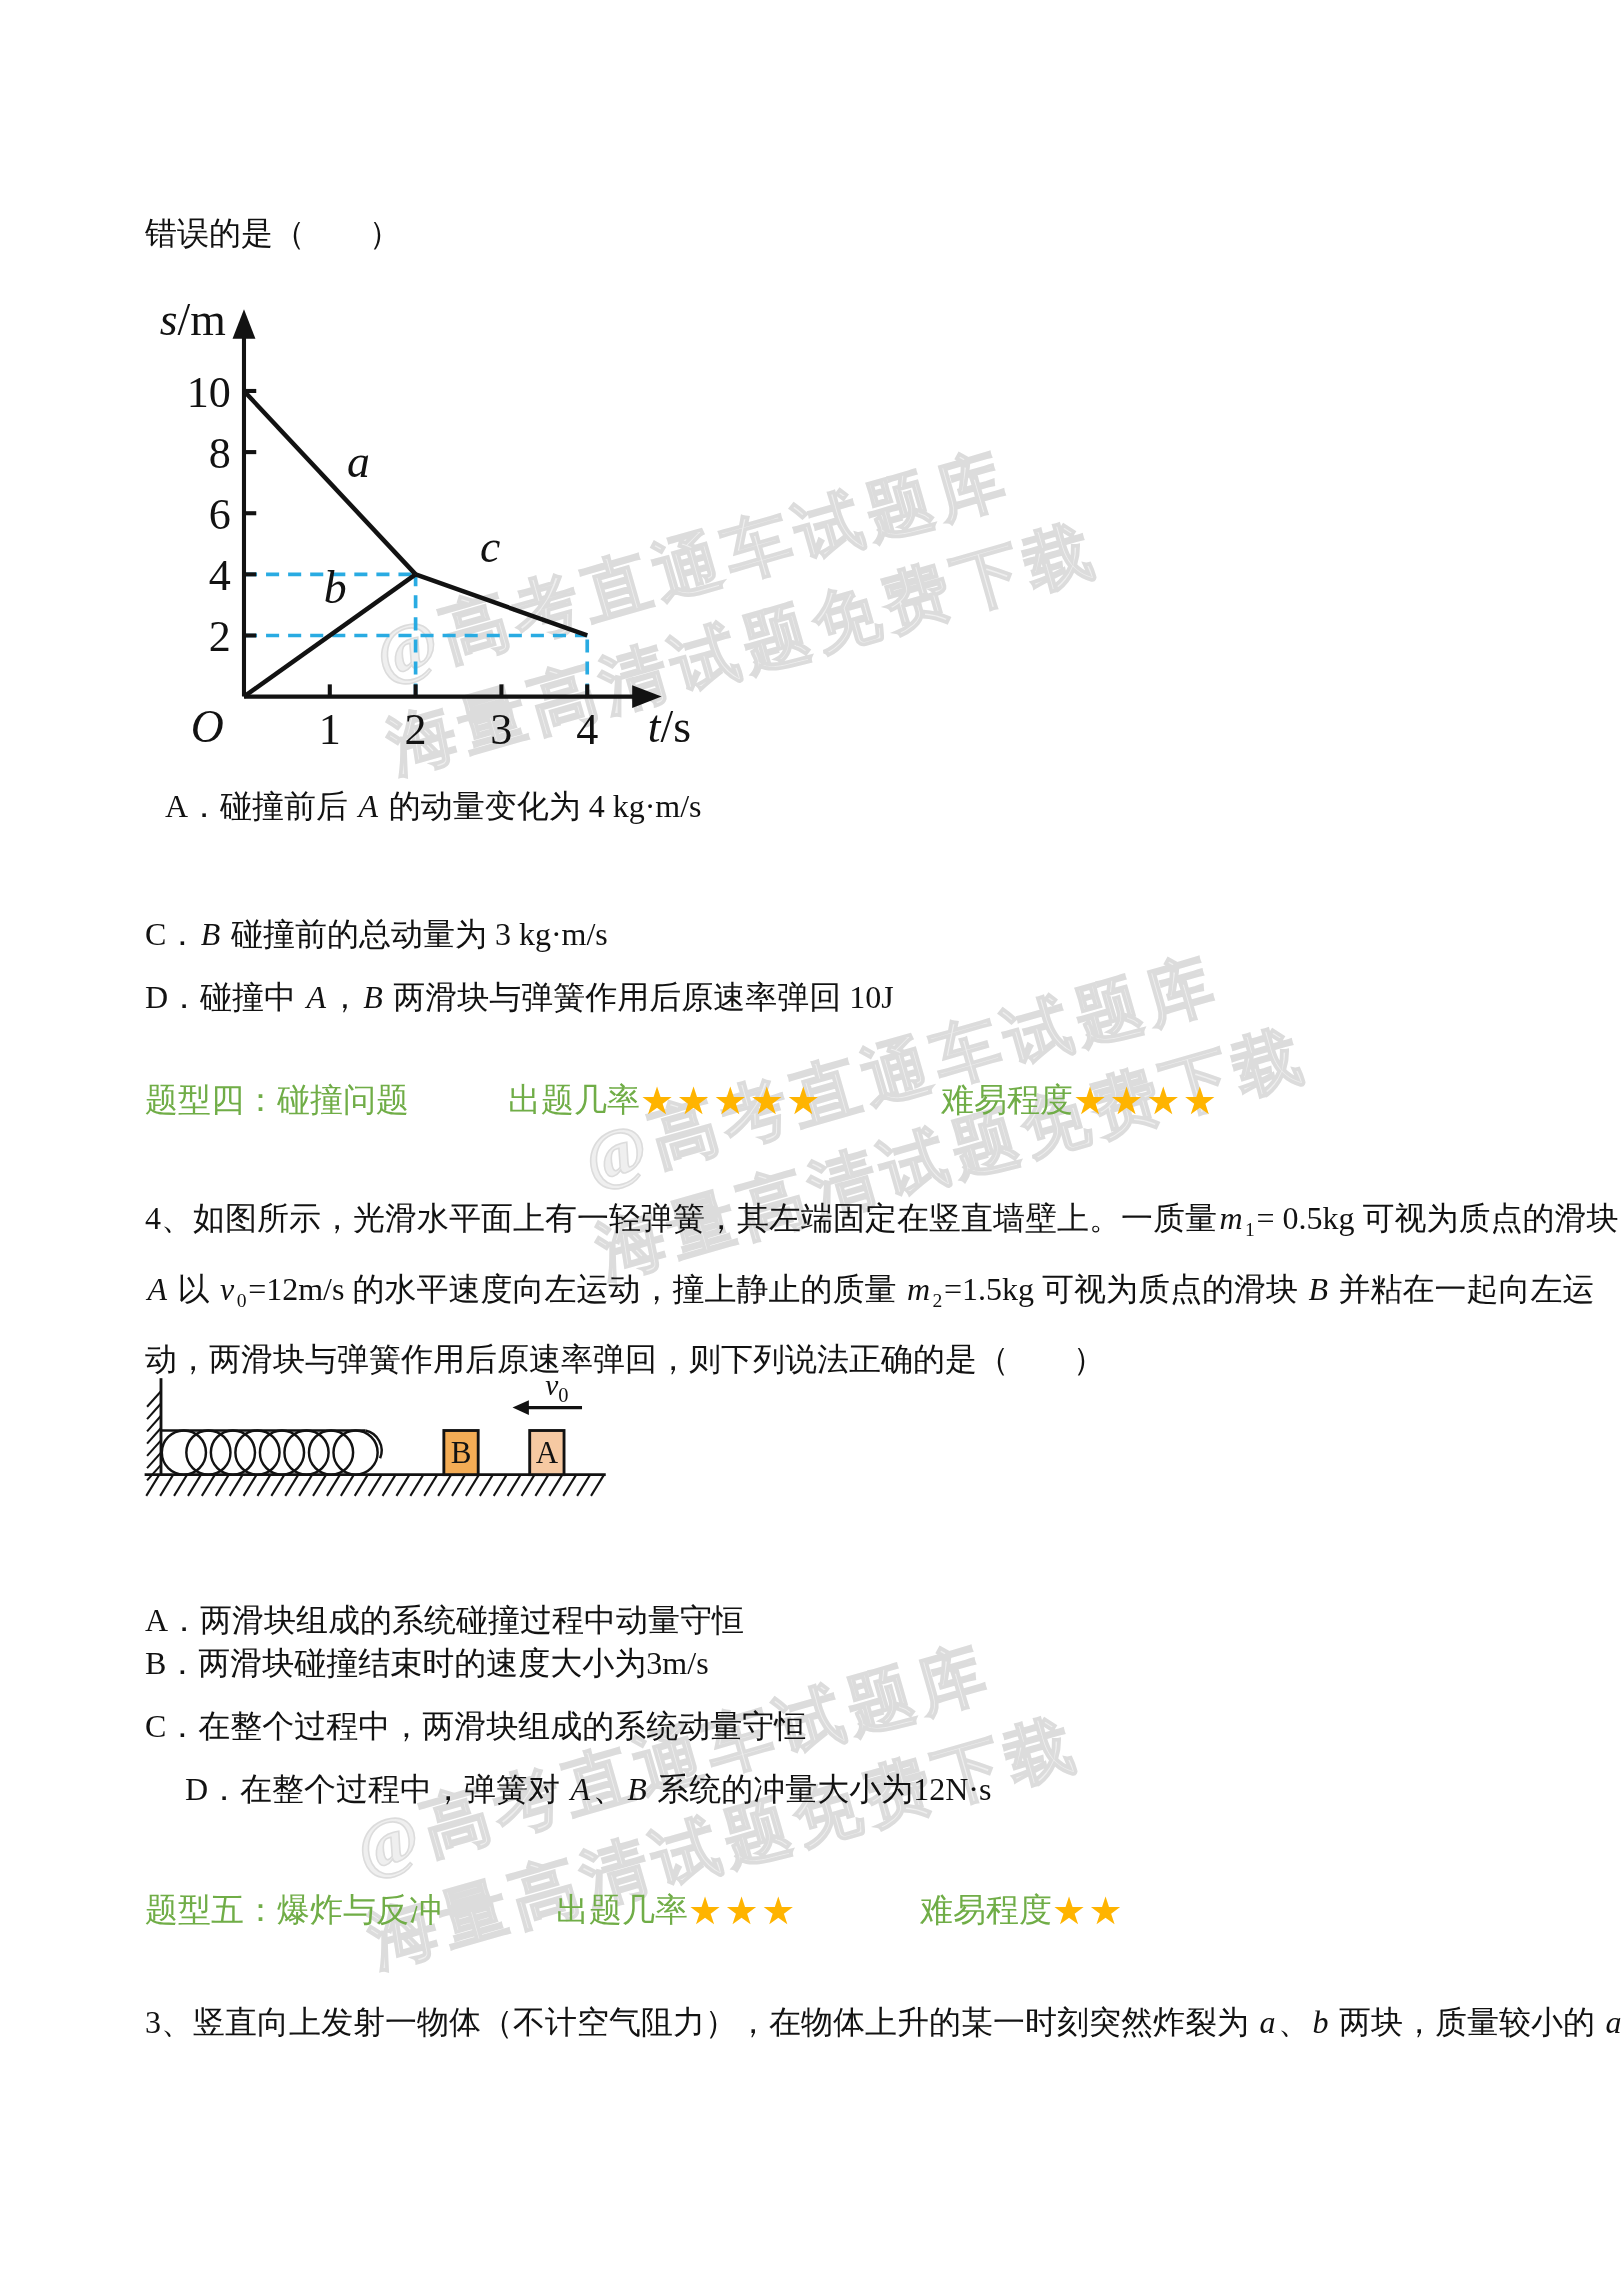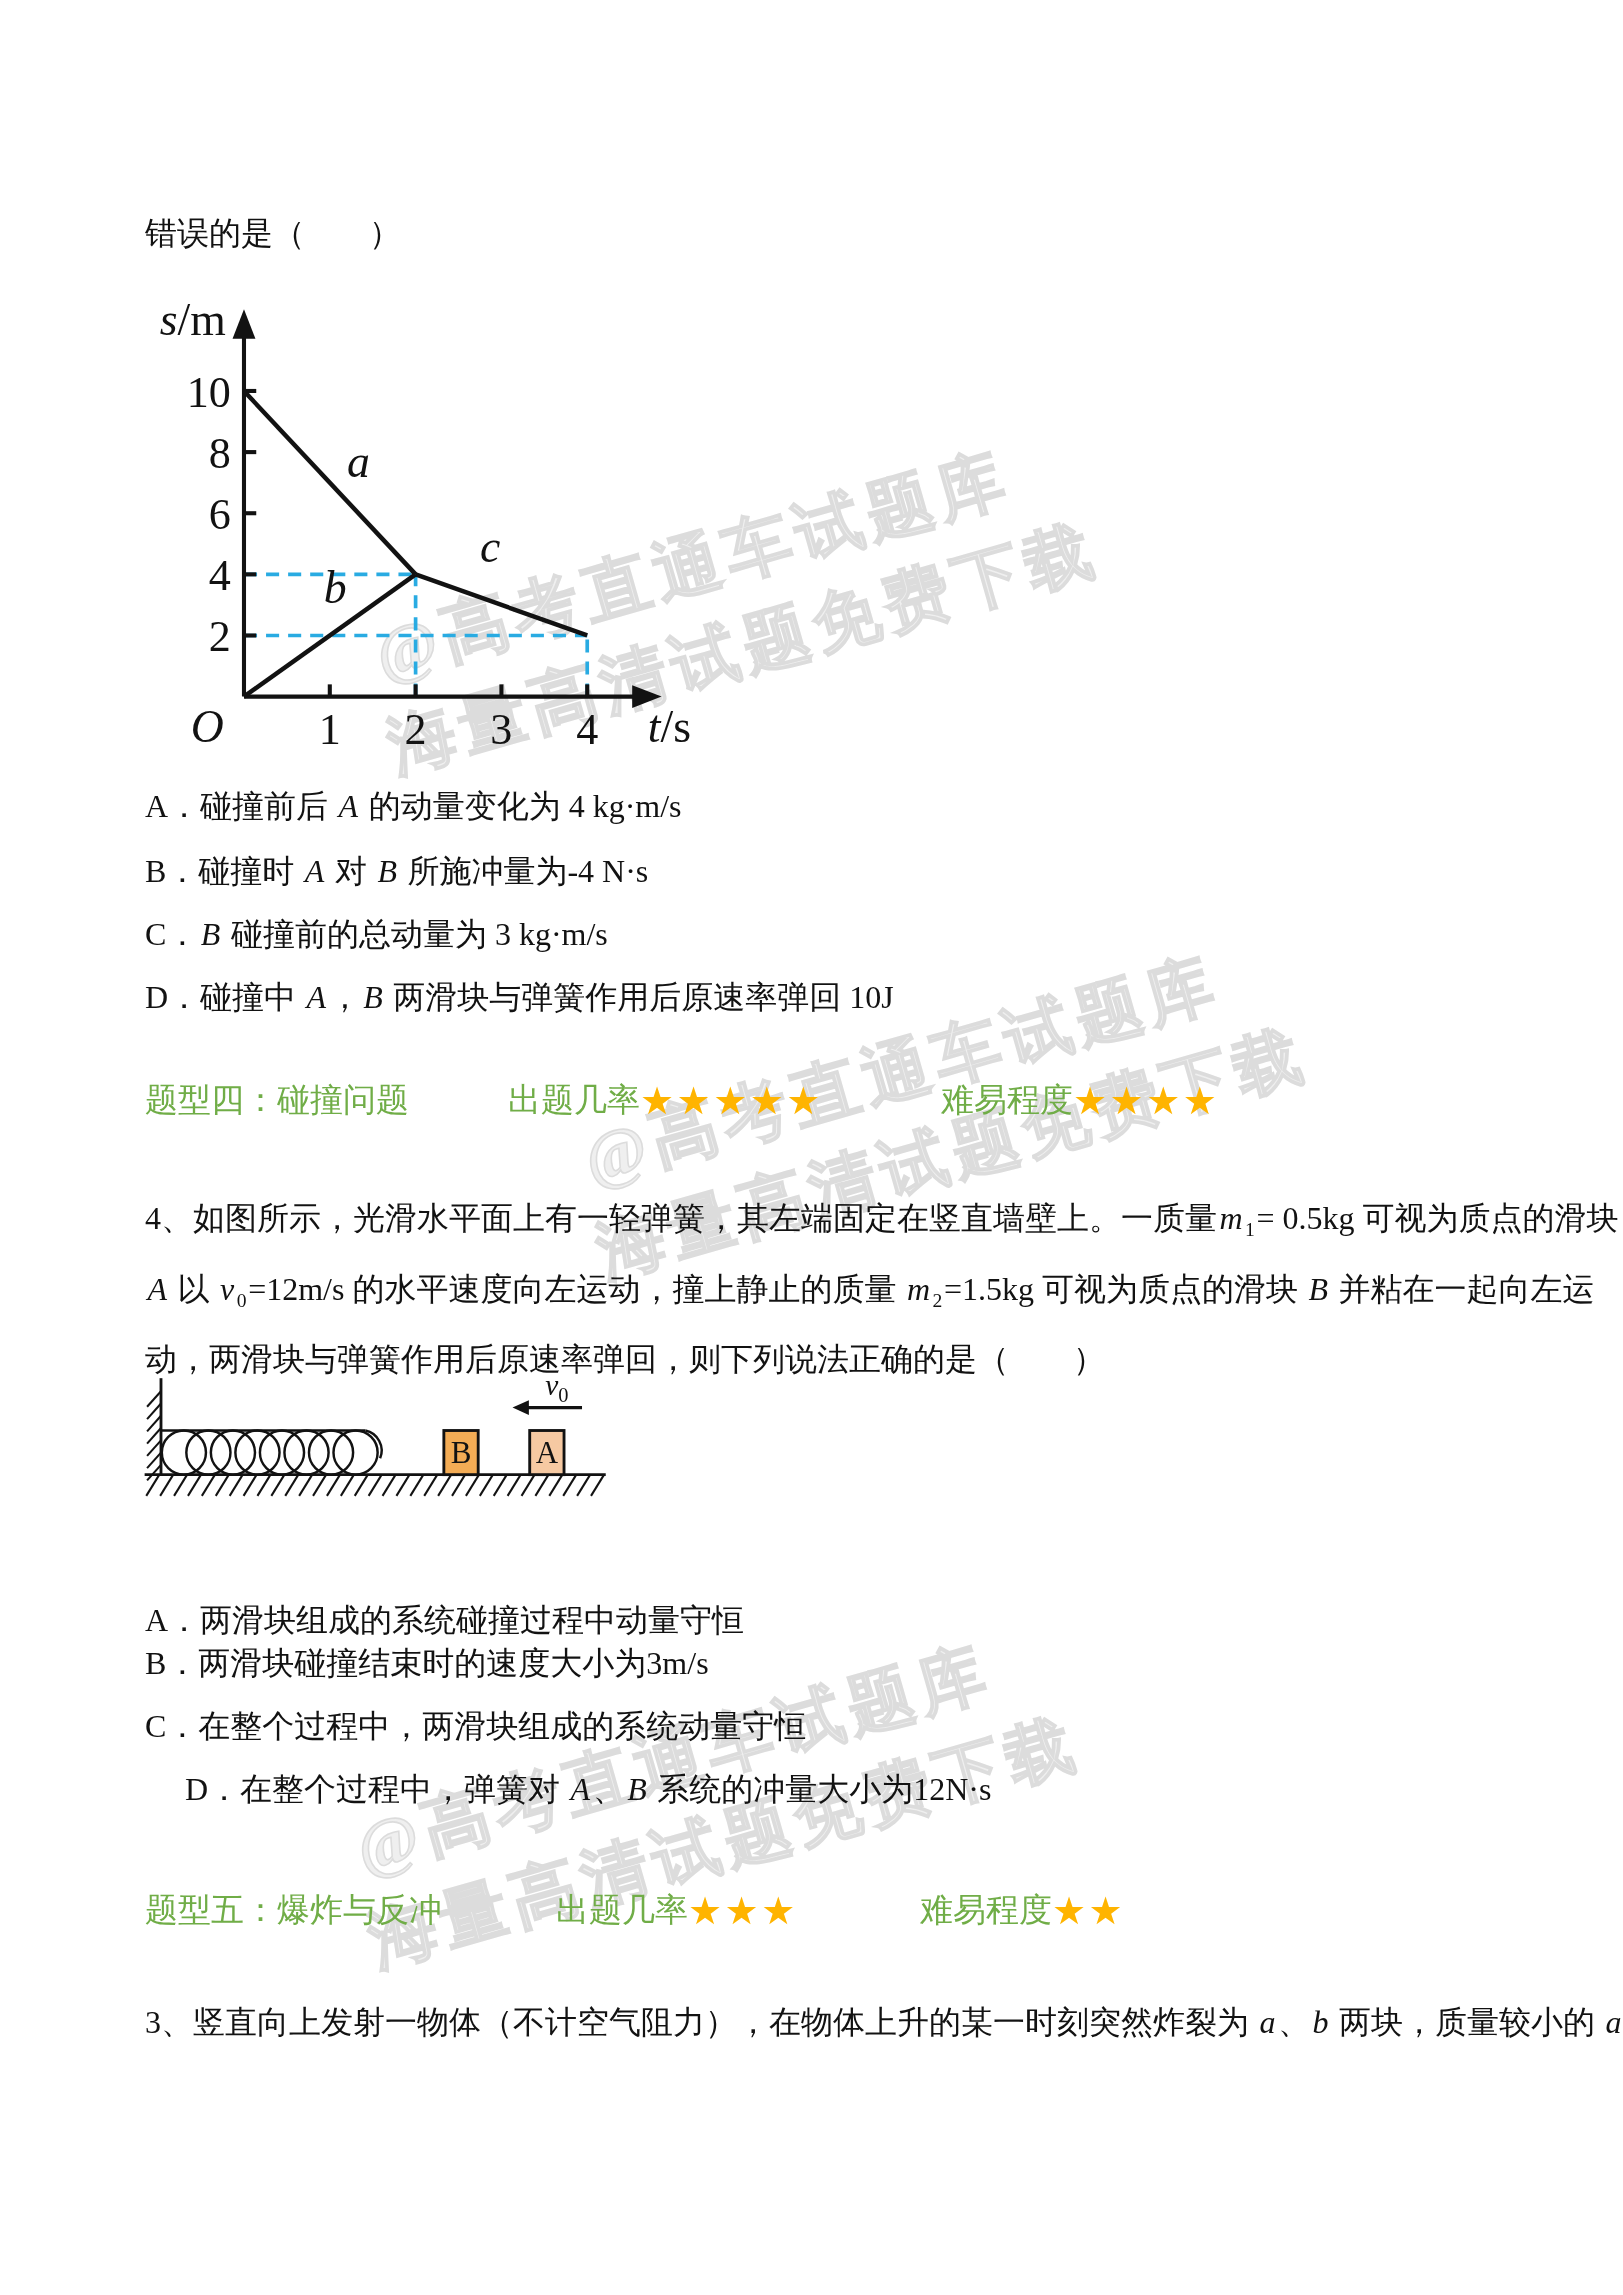--- a/index.html
+++ b/index.html
@@ -78,22 +78,21 @@
         <text x="249" y="230.72000000000003" font-size="56" font-style="italic">a</text>
         <polyline points="123,500 333,350.4" fill="none" stroke="#121212" stroke-width="5.5"></polyline>
         <text x="220.65" y="385.93" font-size="56" font-style="italic">b</text>
         <polyline points="333,350.4 543,425.2" fill="none" stroke="#121212" stroke-width="5.5"></polyline>
         <text x="411.75" y="335.44" font-size="56" font-style="italic">c</text>
         <text x="20" y="58" font-size="56"><tspan font-style="italic">s</tspan><tspan>/m</tspan></text>
         <text x="617" y="555" font-size="56"><tspan font-style="italic">t</tspan><tspan>/s</tspan></text>
         <text x="58" y="556" font-size="56" font-style="italic">O</text>
       </svg>
 
-    <div class="textline" style="top:787px;"><span>A．碰撞前后 </span><span class="seg-i">A</span><span> 的动量变化为 4 kg·m/s</span></div>
-    <div class="textline" style="top:852px;"><span>B．碰撞时 </span><span class="seg-i">A</span><span> 对 </span><span class="seg-i">B</span><span> 所施冲量为-4 N·s</span></div>
+    <div class="textline" style="top:787px;margin-left:20px;"><span>A．碰撞前后 </span><span class="seg-i">A</span><span> 的动量变化为 4 kg·m/s</span></div>
     <div class="textline" style="top:915px;"><span>C．</span><span class="seg-i">B</span><span> 碰撞前的总动量为 3 kg·m/s</span></div>
     <div class="textline" style="top:978px;"><span>D．碰撞中 </span><span class="seg-i">A</span><span>，</span><span class="seg-i">B</span><span> 两滑块与弹簧作用后原速率弹回 10J</span></div>
 
     <div class="heading-part h-green" style="left:145px;top:1081px;font-family:Liberation Serif, serif;">题型四：碰撞问题</div>
     <div class="heading-part" style="left:508px;top:1081px;">
       <span class="h-green">出题几率</span><span class="stars">★★★★★</span>
     </div>
     <div class="heading-part" style="left:941px;top:1081px;">
       <span class="h-green">难易程度</span><span class="stars">★★★★</span>
     </div>

